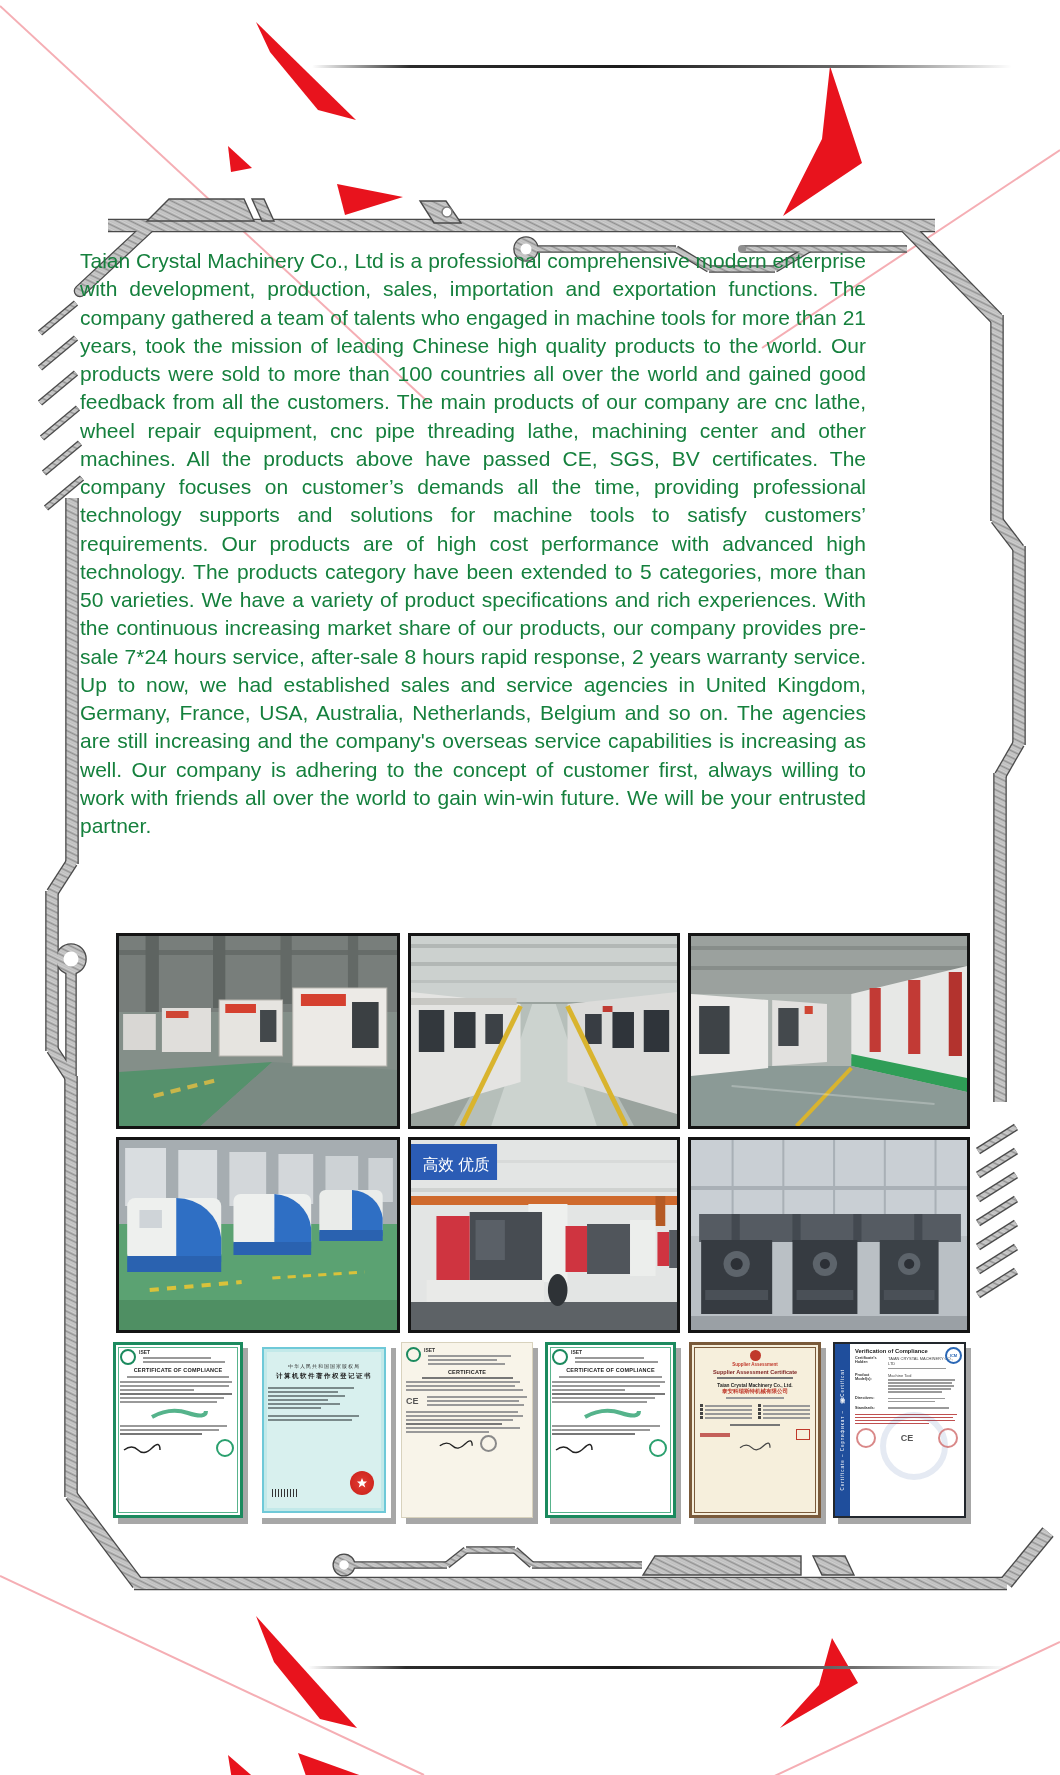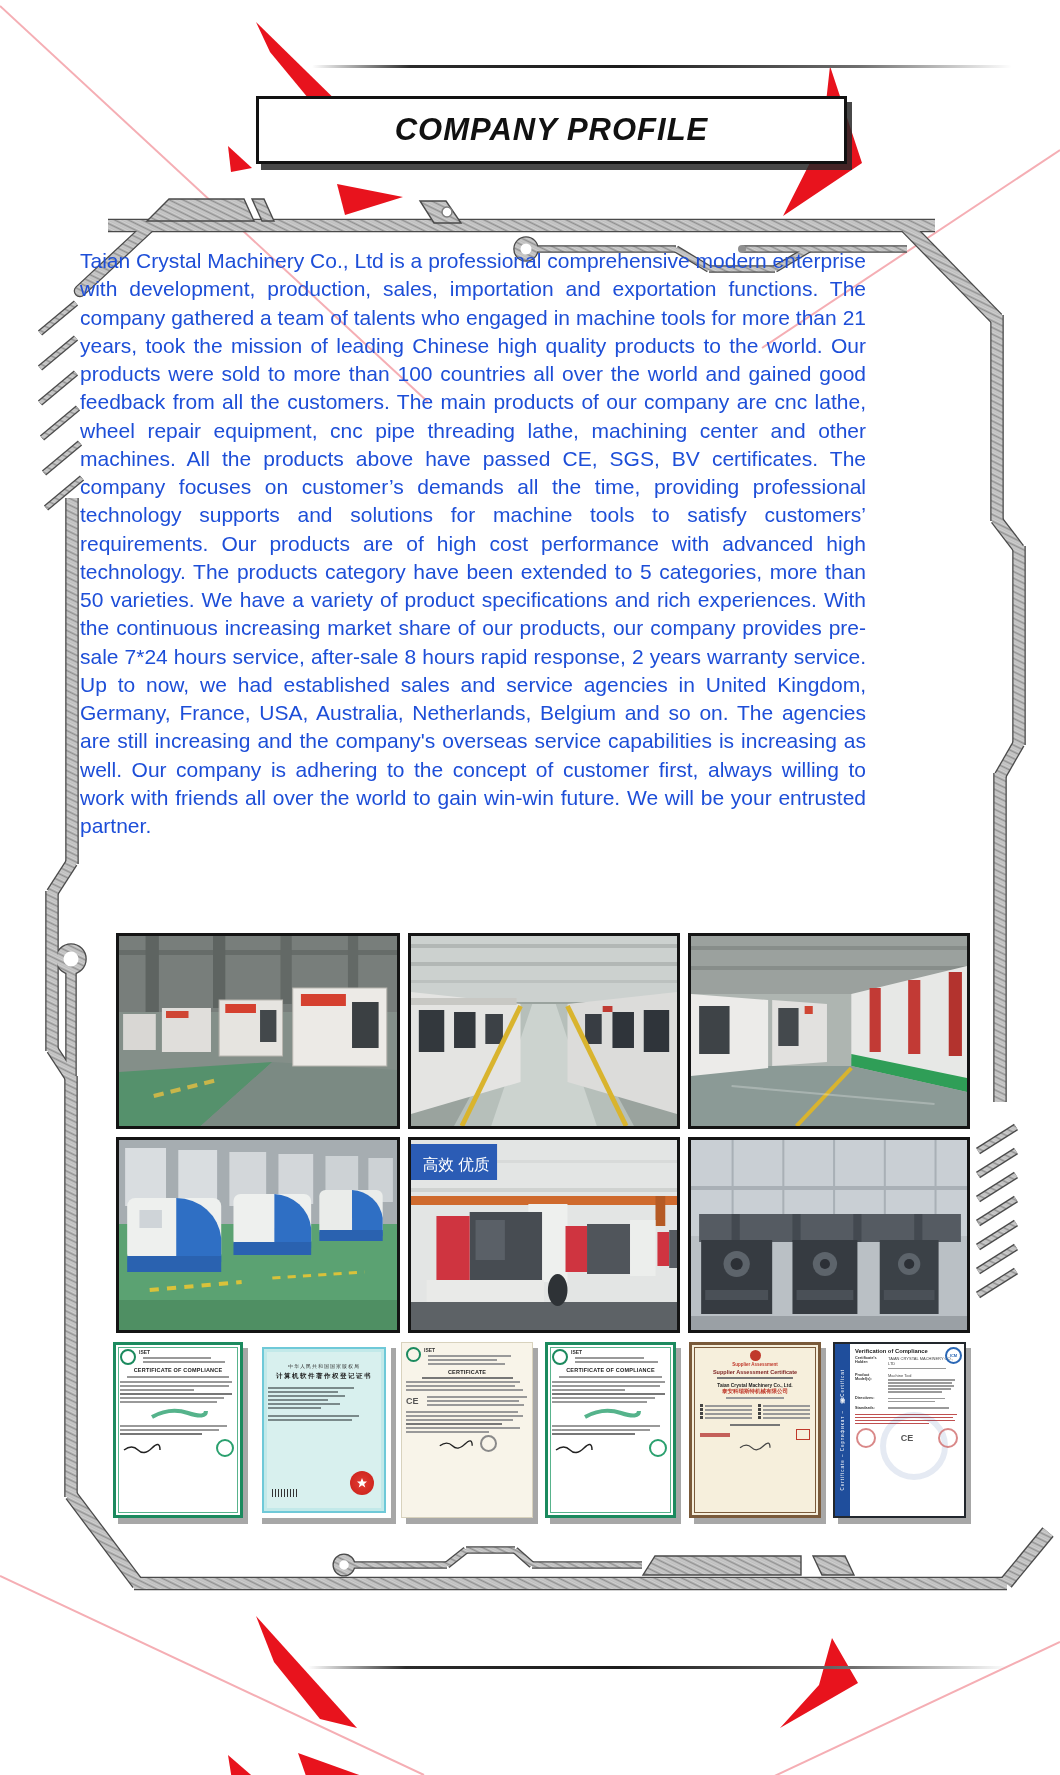--- a/index.html
+++ b/index.html
@@ -7,21 +7,21 @@
           font-family:"Liberation Sans","DejaVu Sans",sans-serif;}
   .layer{position:absolute;left:0;top:0;}
   
   .banner-box{position:absolute;background:#fff;border:3px solid #121212;
               box-shadow:5px 6px 0 rgba(40,40,40,.85);display:flex;align-items:center;justify-content:center;}
   .banner-title{font-weight:bold;font-style:italic;font-size:31px;color:#111;letter-spacing:1px;}
   .grad-line{position:absolute;height:3px;border-radius:2px;
              background:linear-gradient(90deg,rgba(20,20,20,0) 0%,#2c2c2c 14%,#1c1c1c 45%,#6e6e6e 78%,rgba(120,120,120,0) 100%);}
   
   .about{position:absolute;left:80px;top:247px;width:786px;font-size:21px;line-height:28.25px;
-         color:#1d4ed8;text-align:justify;}
+         color:#15803d;text-align:justify;}
   
   .photo{position:absolute;border:3px solid #141414;background:#888;}
   .photo svg{display:block;width:100%;height:100%;}
   
   .cert{position:absolute;top:1342px;width:130px;height:176px;background:#fff;
         box-shadow:5px 6px 0 rgba(60,60,60,.45);box-sizing:border-box;overflow:hidden;}
   .cert .bar{background:#999;height:2px;margin:2px 4px;}
   .cert .bar.d{background:#777;}
   .cert .bar.r{background:#c4605a;}
   .cert-green{border:3px solid #1b8a5e;box-shadow:5px 6px 0 rgba(60,60,60,.45),inset 0 0 0 2px #fff,inset 0 0 0 3px #58b38c;}
@@ -195,23 +195,20 @@
       <polygon points="337,184 403,197 345,215"></polygon>
       <polygon points="830,66 862,163 783,216 822,139"></polygon>
       <polygon points="256,1616 357,1728 320,1719 274,1662"></polygon>
       <polygon points="228,1755 258,1781 232,1780"></polygon>
       <polygon points="298,1753 362,1776 306,1776"></polygon>
       <polygon points="832,1638 858,1683 780,1728 819,1685"></polygon>
     </g>
   </svg>
 
   <div class="grad-line" style="left:312px;top:65px;width:700px;"></div>
-  <div class="banner-box" style="left:256px;top:96px;width:585px;height:62px;">
-    <div class="banner-title">COMPANY PROFILE</div>
-  </div>
 
   <div class="about">Taian Crystal Machinery Co., Ltd is a professional comprehensive modern enterprise with development, production, sales, importation and exportation functions. The company gathered a team of talents who engaged in machine tools for more than 21 years, took the mission of leading Chinese high quality products to the world. Our products were sold to more than 100 countries all over the world and gained good feedback from all the customers. The main products of our company are cnc lathe, wheel repair equipment, cnc pipe threading lathe, machining center and other machines. All the products above have passed CE, SGS, BV certificates. The company focuses on customer’s demands all the time, providing professional technology supports and solutions for machine tools to satisfy customers’ requirements. Our products are of high cost performance with advanced high technology. The products category have been extended to 5 categories, more than 50 varieties. We have a variety of product specifications and rich experiences. With the continuous increasing market share of our products, our company provides pre-sale 7*24 hours service, after-sale 8 hours rapid response, 2 years warranty service. Up to now, we had established sales and service agencies in United Kingdom, Germany, France, USA, Australia, Netherlands, Belgium and so on. The agencies are still increasing and the company's overseas service capabilities is increasing as well. Our company is adhering to the concept of customer first, always willing to work with friends all over the world to gain win-win future. We will be your entrusted partner.</div>
 
   <div class="photo" style="left:116px;top:933px;width:278px;height:190px;">
     <svg viewBox="0 0 272 190" preserveAspectRatio="none">
       <rect width="272" height="80" fill="#787e7b"></rect>
         <rect y="14" width="272" height="5" fill="#666c69"></rect>
       <rect x="26" width="13" height="76" fill="#5e6461"></rect>
         <rect x="92" width="12" height="72" fill="#5e6461"></rect>
       <rect x="158" width="11" height="68" fill="#636966"></rect>

